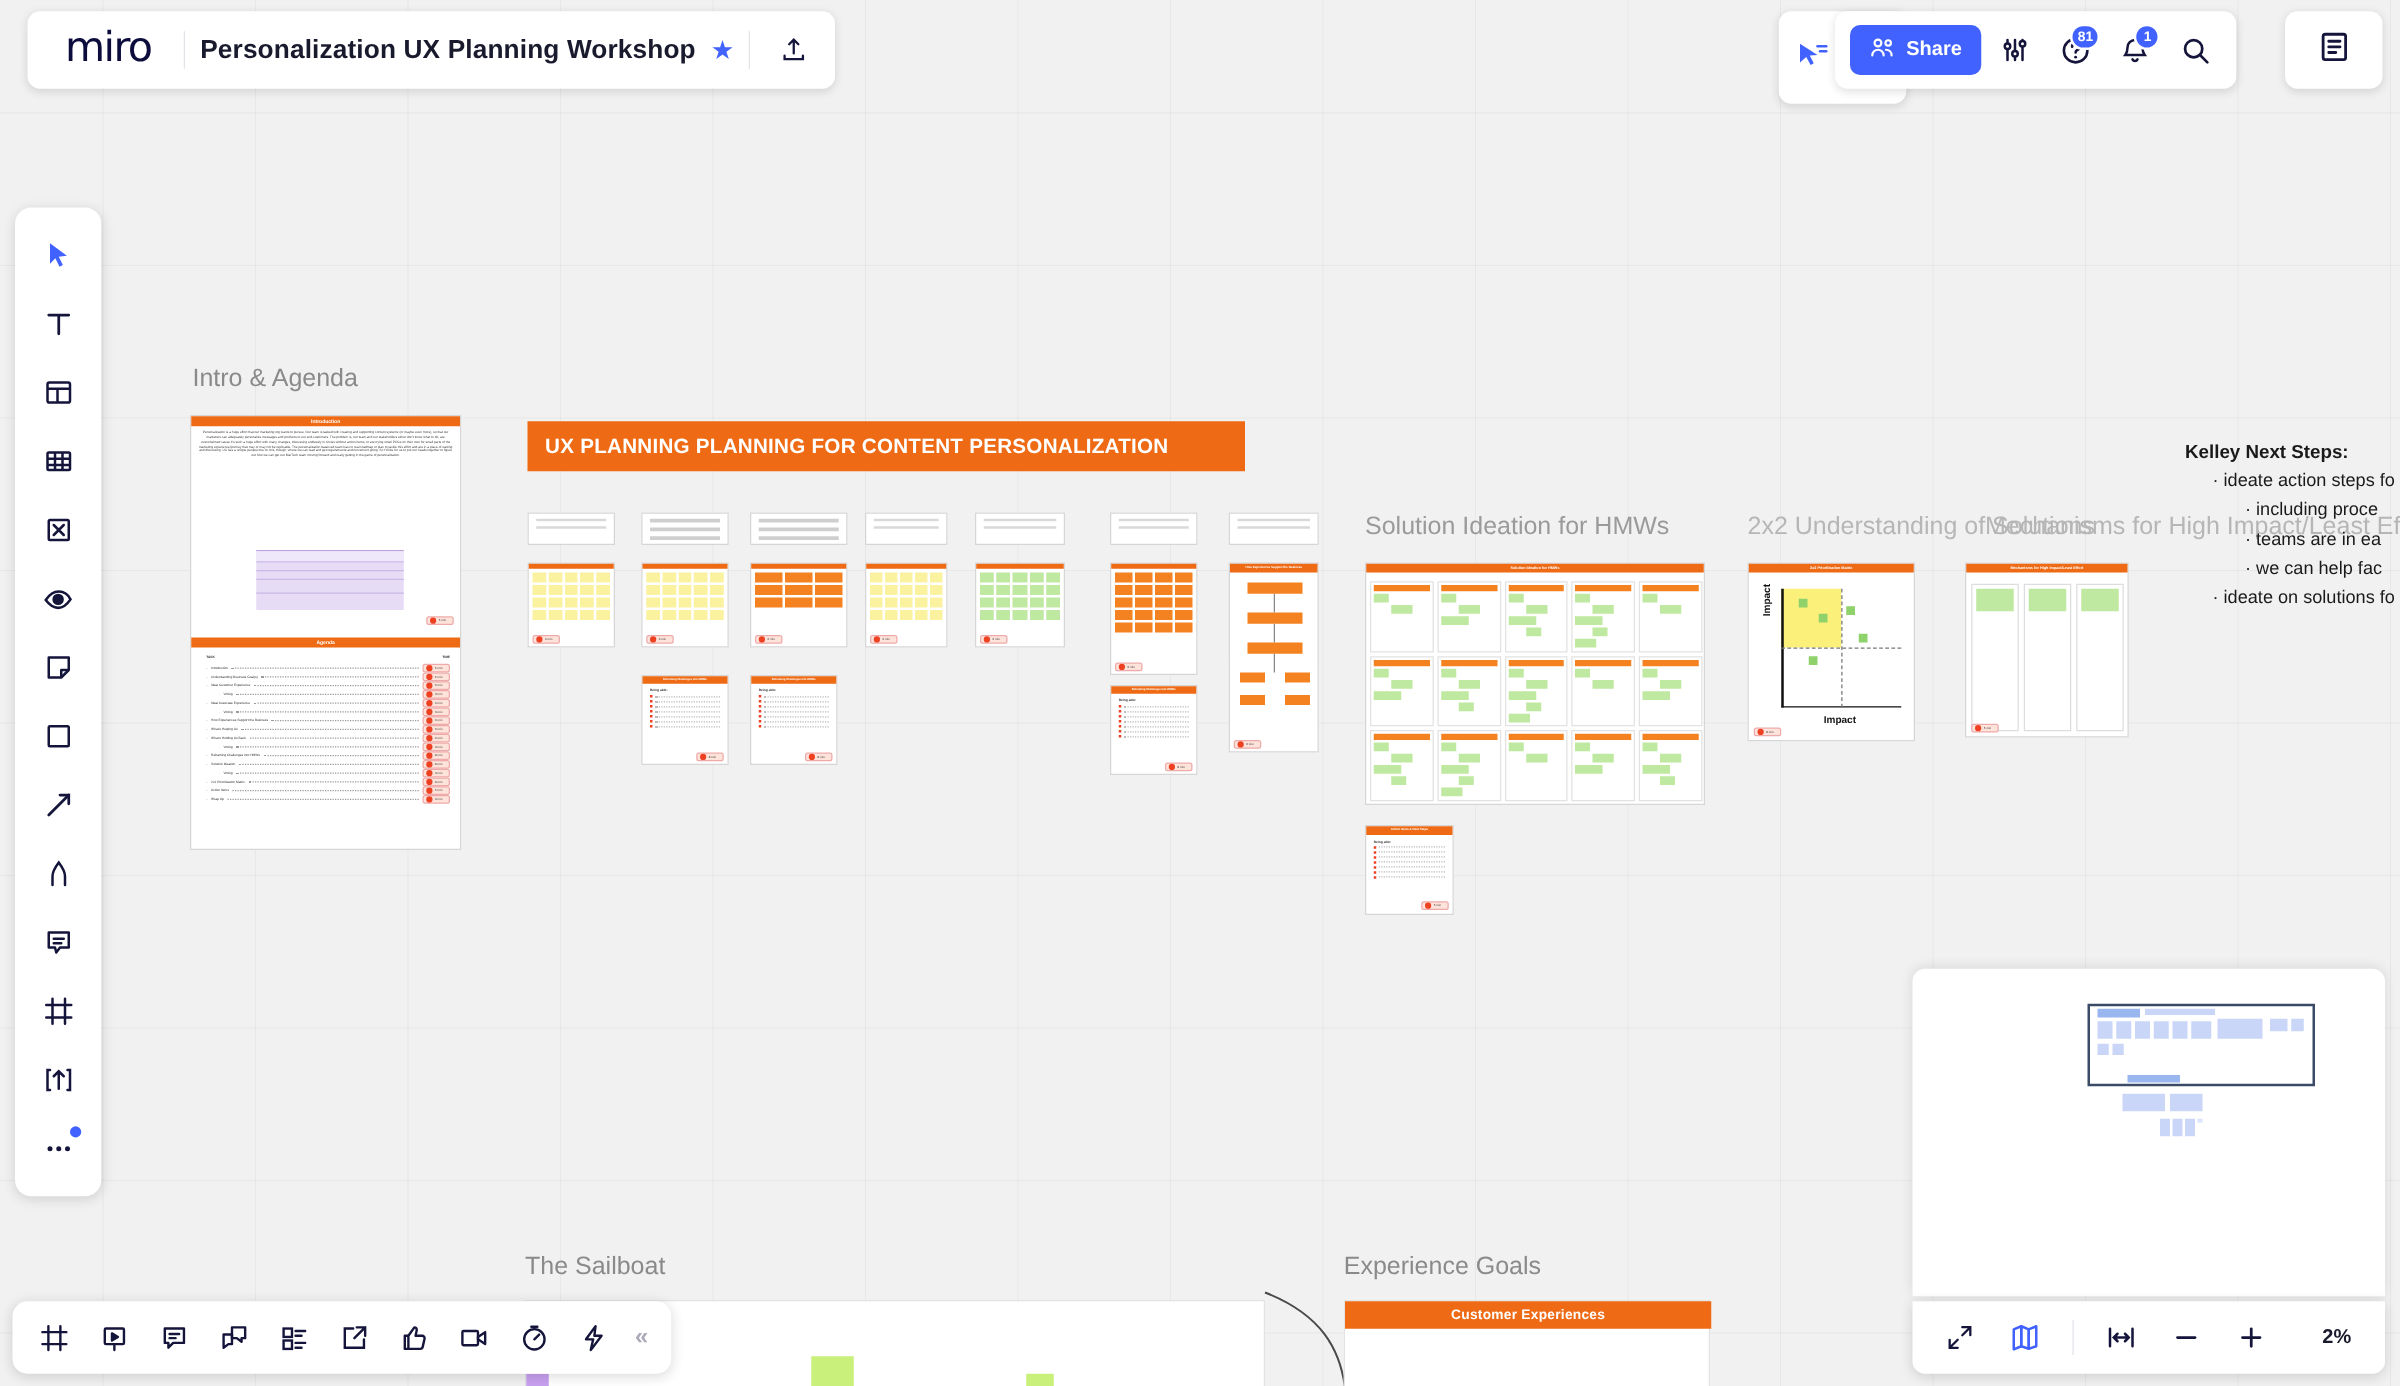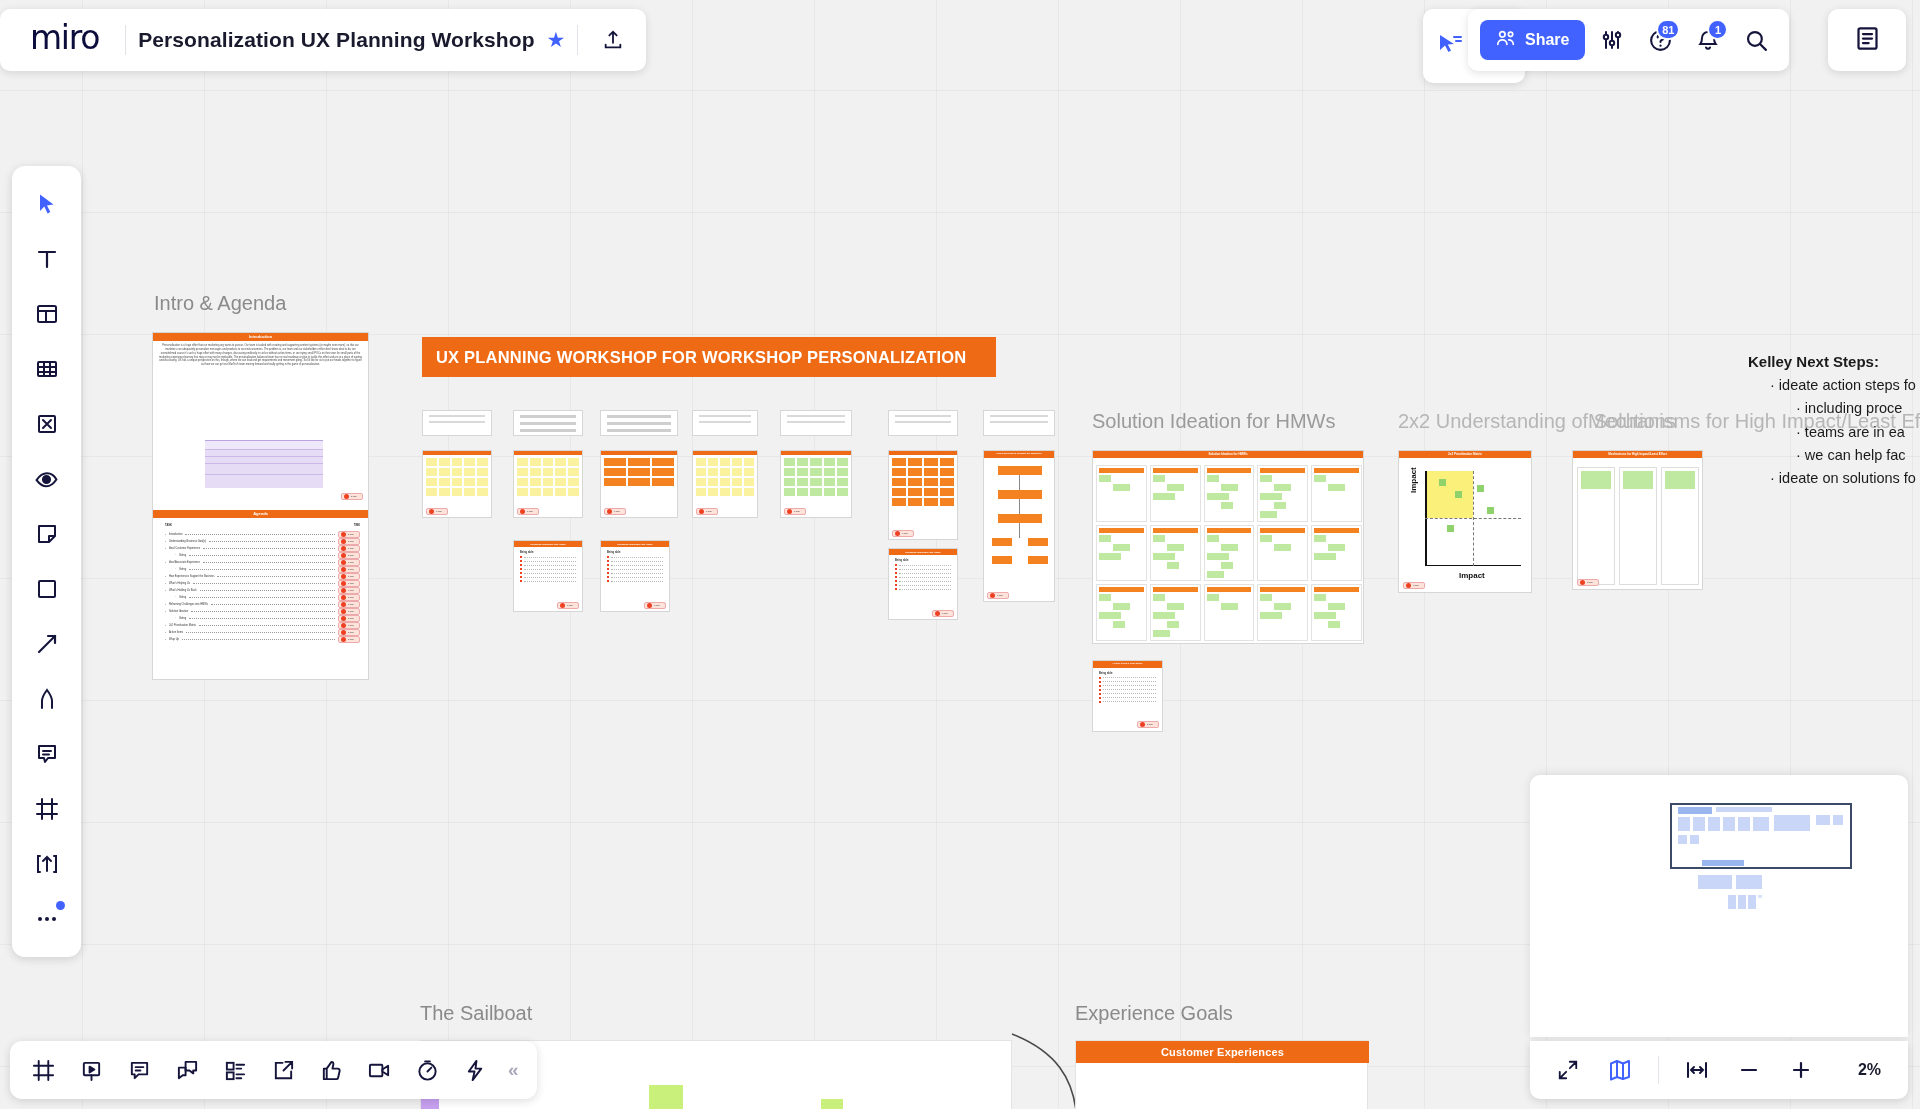--- a/index.html
+++ b/index.html
@@ -20,21 +20,21 @@
       linear-gradient(to bottom, rgba(0,0,0,0.045) 1px, transparent 1px);
     background-size: 122px 122px;
     background-position: -40px -32px;
   }
 
   
   .topbar { position: absolute; top: 0; left: 0; width: 1920px; height: 84px; z-index: 40; pointer-events: none; }
   .pill { background: #fff; border-radius: 10px; box-shadow: 0 2px 8px rgba(0,0,0,.12); pointer-events: auto; }
 
   .title-pill {
-    position: absolute; left: 0; top: 9px; height: 62px;
+    position: absolute; left: 22px; top: 9px; height: 62px;
     display: flex; align-items: center; padding: 0 16px; text-align: center;
   }
   .miro-logo {
     font-size: 33px; letter-spacing: -1.3px; color: #0d0d3d; font-weight: 400;
     font-family: "DejaVu Sans", sans-serif; padding: 0 14px 5px 14px; line-height: 1;
   }
   .vdiv { width: 1px; height: 30px; background: #e2e2e8; margin: 0 12px; }
   .board-title { font-size: 21px; color: #1a1a2e; font-weight: 700; letter-spacing: .1px; white-space: nowrap; }
   .star { color: #4262ff; font-size: 21px; margin-left: 12px; }
   .up-icon { margin-left: 6px; display: flex; align-items: center; justify-content: center; width: 34px; height: 34px; }
@@ -303,21 +303,21 @@
               <span class="dotline"></span>
               <span class="vote-chip">
                 <span class="vote-dot"></span>
                 <span class="vote-lbl">3 min</span>
               </span>
             </div>
           </div>
       </div>
     </div>
 
-    <div class="banner" style="left:422px; top:337px; width:574px; height:40px; font-size:16.5px;">UX PLANNING WORKSHOP FOR WORKSHOP PERSONALIZATION</div>
+    <div class="banner" style="left:422px; top:337px; width:574px; height:40px; font-size:16.5px;">UX PLANNING PLANNING FOR CONTENT PERSONALIZATION</div>
 
     <div id="mini-cards">
         <div class="card" style="left: 422px; top: 410px; width: 70px; height: 26px;">
           <div style="height: 2px; background: rgb(217, 217, 217); margin: 4px 6px;"></div>
           <div style="height: 2px; background: rgb(217, 217, 217); margin: 4px 6px;"></div>
         </div>
         <div class="card" style="left: 513px; top: 410px; width: 70px; height: 26px;">
           <div style="height: 3px; background: rgb(207, 207, 207); margin: 4px 6px;"></div>
           <div style="height: 3px; background: rgb(207, 207, 207); margin: 4px 6px;"></div>
           <div style="height: 3px; background: rgb(207, 207, 207); margin: 4px 6px;"></div>

